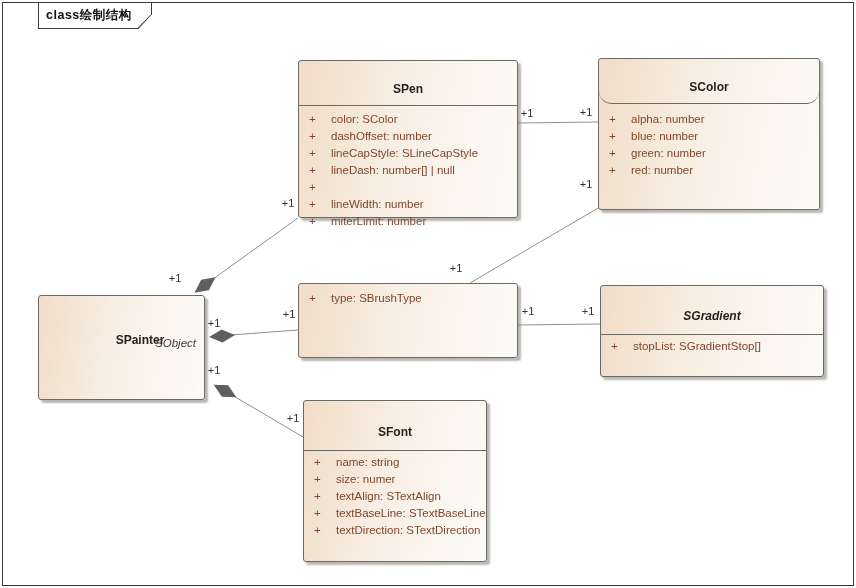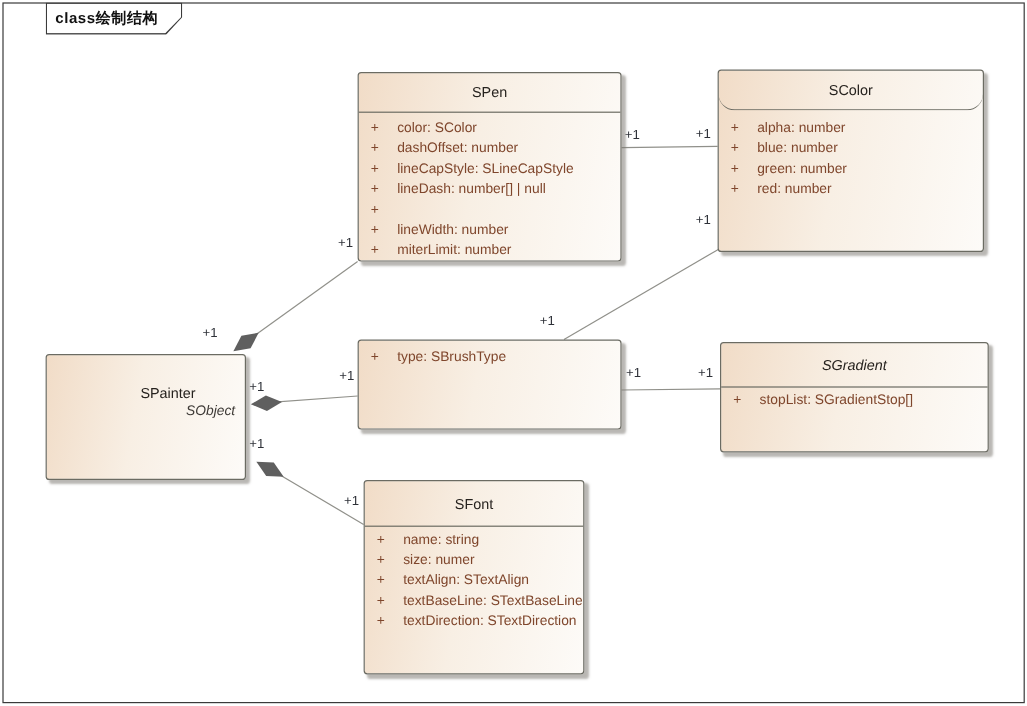--- a/index.html
+++ b/index.html
@@ -26,22 +26,22 @@
   .frame-label { font-size:12.5px; font-weight:bold; color:#111; letter-spacing:0.5px; }
 
   .uml-class {
     position:absolute; box-sizing:border-box;
     border:1px solid #6b6b62; border-radius:3px;
     background:linear-gradient(100deg,#f1dcc7 0%,#f8efe4 45%,#fdfbf8 100%);
     box-shadow:3px 3px 2px rgba(128,124,117,0.55);
   }
   .uml-title {
     display:flex; align-items:center; justify-content:center;
-    font-size:12px; font-weight:normal; color:#26221e;
-    border-bottom:1px solid #6b6b62; box-sizing:border-box;
+    font-size:12px; font-weight:bold; color:#26221e;
+    border-bottom:1px solid #6b6b62; box-sizing:border-box;margin-top:12px;
   }
   .uml-title.no-sep { border-bottom:none; }
   .uml-title.italic { font-style:italic; }
   .stereotype {
     position:absolute; top:5px; right:8px;
     font-size:11.5px; font-style:italic; color:#3e3a36; font-weight:normal;margin-top:36px;
   }
   .attrs { box-sizing:border-box; }
   .attr-row { display:flex; line-height:17px; font-size:11.5px; color:#7f462c; padding-left:10px; }
   .attr-row .vis { width:22px; flex:0 0 22px; }

